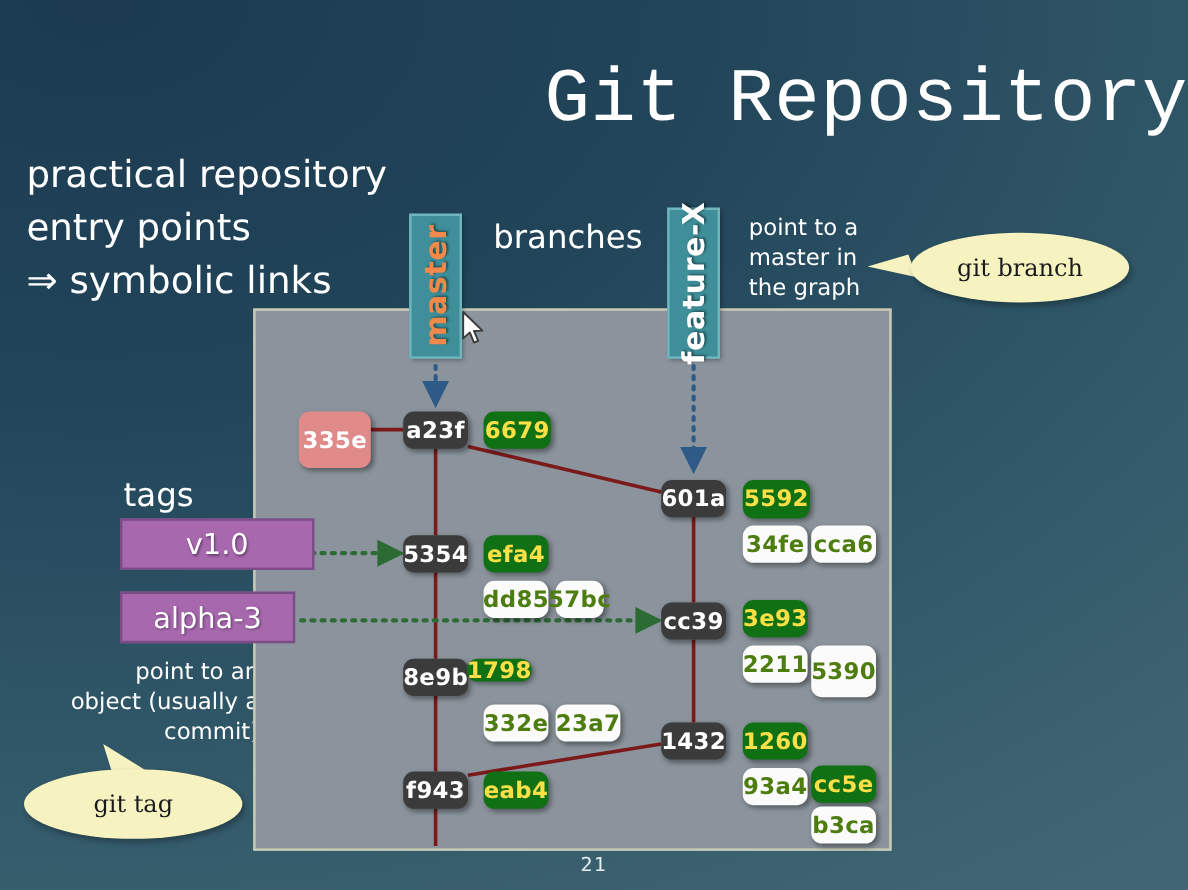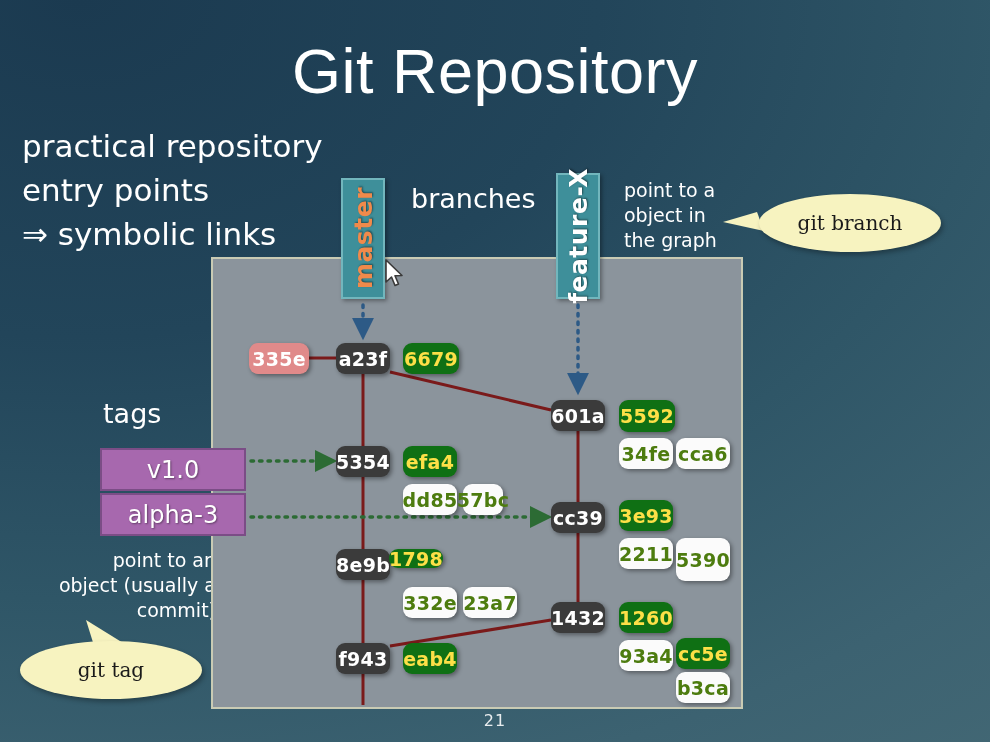--- a/index.html
+++ b/index.html
@@ -13,25 +13,25 @@
     height: 742px;
     overflow: hidden;
     background: radial-gradient(ellipse 150% 130% at 8% 0%, #1b3a50 0%, #22455a 35%, #2f5667 62%, #3c6271 85%, #426774 100%);
     font-family: "Liberation Sans", sans-serif;
     -webkit-font-smoothing: antialiased;
   }
 
   
   .slide-title {
     position: absolute;
-    left: 0; top: 40px;
+    left: 0; top: 52px;
     width: 990px;
-    text-align: center;
-    color: #ffffff;
-    font-family: Liberation Sans, sans-serif;
+    text-align: right;
+    color: #ffffff;
+    font-family: Liberation Mono, monospace;
     font-size: 63px;
     font-weight: 400;
     letter-spacing: 0.5px;
     line-height: 1.0;
   }
   .lead {
     position: absolute;
     left: 22px; top: 124px;
     color: #ffffff;
     font-family: "DejaVu Sans", sans-serif;
@@ -117,21 +117,21 @@
     border: 2px solid #7b4d86;
     box-sizing: border-box;
     display: flex;
     align-items: center;
     justify-content: center;
     color: #ffffff;
     font-family: "DejaVu Sans", sans-serif;
     font-size: 24px;
     text-shadow: 1px 1px 2px rgba(0,0,0,0.4);
   }
-  #tag-v10    { left: 100px; top: 448px; width: 146px; height: 43px; }
+  #tag-v10    { left: 100px; top: 432px; width: 162px; height: 43px; }
   #tag-alpha3 { left: 100px; top: 493px; width: 146px; height: 43px; }
 
   
   .node, .badge {
     position: absolute;
     display: flex;
     align-items: center;
     justify-content: center;
     border-radius: 9px;
     font-family: "DejaVu Sans", sans-serif;
@@ -178,21 +178,21 @@
   <div class="slide-title">Git Repository</div>
 
   <div class="lead">practical repository
 entry points
 ⇒ symbolic links</div>
 
   <div class="label-branches">branches</div>
   <div class="label-tags">tags</div>
 
   <div class="note note-branch" style="white-space:pre;">point to a
-object in
+master in
 the graph</div>
   <div class="note note-tag" style="white-space:pre-line;">point to an
 object (usually a
 commit)</div>
 
   <div class="panel"></div>
 
   <svg class="overlay" viewBox="0 0 990 742">
     <defs>
       <marker id="arrow-blue" markerWidth="7" markerHeight="7" refX="3" refY="3.2" orient="auto">
@@ -233,21 +233,21 @@
     <span>master</span>
   </div>
   <div class="branch-tab" id="branch-featurex">
     <span>feature-X</span>
   </div>
 
   <div class="tag-box" id="tag-v10">v1.0</div>
   <div class="tag-box" id="tag-alpha3">alpha-3</div>
 
   <div id="graph-nodes">
-      <div class="node n-pink" style="left: 249px; top: 343px; width: 60px; height: 31px;">335e</div>
+      <div class="node n-pink" style="left: 249px; top: 343px; width: 60px; height: 47px;">335e</div>
       <div class="node n-commit" style="left: 336px; top: 343px; width: 54px; height: 31px;">a23f</div>
       <div class="node n-green" style="left: 403px; top: 343px; width: 56px; height: 31px;">6679</div>
       <div class="node n-commit" style="left: 551px; top: 400px; width: 54px; height: 31px;">601a</div>
       <div class="node n-green" style="left: 619px; top: 400px; width: 56px; height: 32px;">5592</div>
       <div class="node n-white" style="left: 619px; top: 438px; width: 54px; height: 31px;">34fe</div>
       <div class="node n-white" style="left: 676px; top: 438px; width: 54px; height: 31px;">cca6</div>
       <div class="node n-commit" style="left: 336px; top: 446px; width: 54px; height: 31px;">5354</div>
       <div class="node n-green" style="left: 403px; top: 446px; width: 54px; height: 31px;">efa4</div>
       <div class="node n-white" style="left: 403px; top: 484px; width: 54px; height: 31px;">dd85</div>
       <div class="node n-white" style="left: 463px; top: 484px; width: 40px; height: 31px;">57bc</div>

